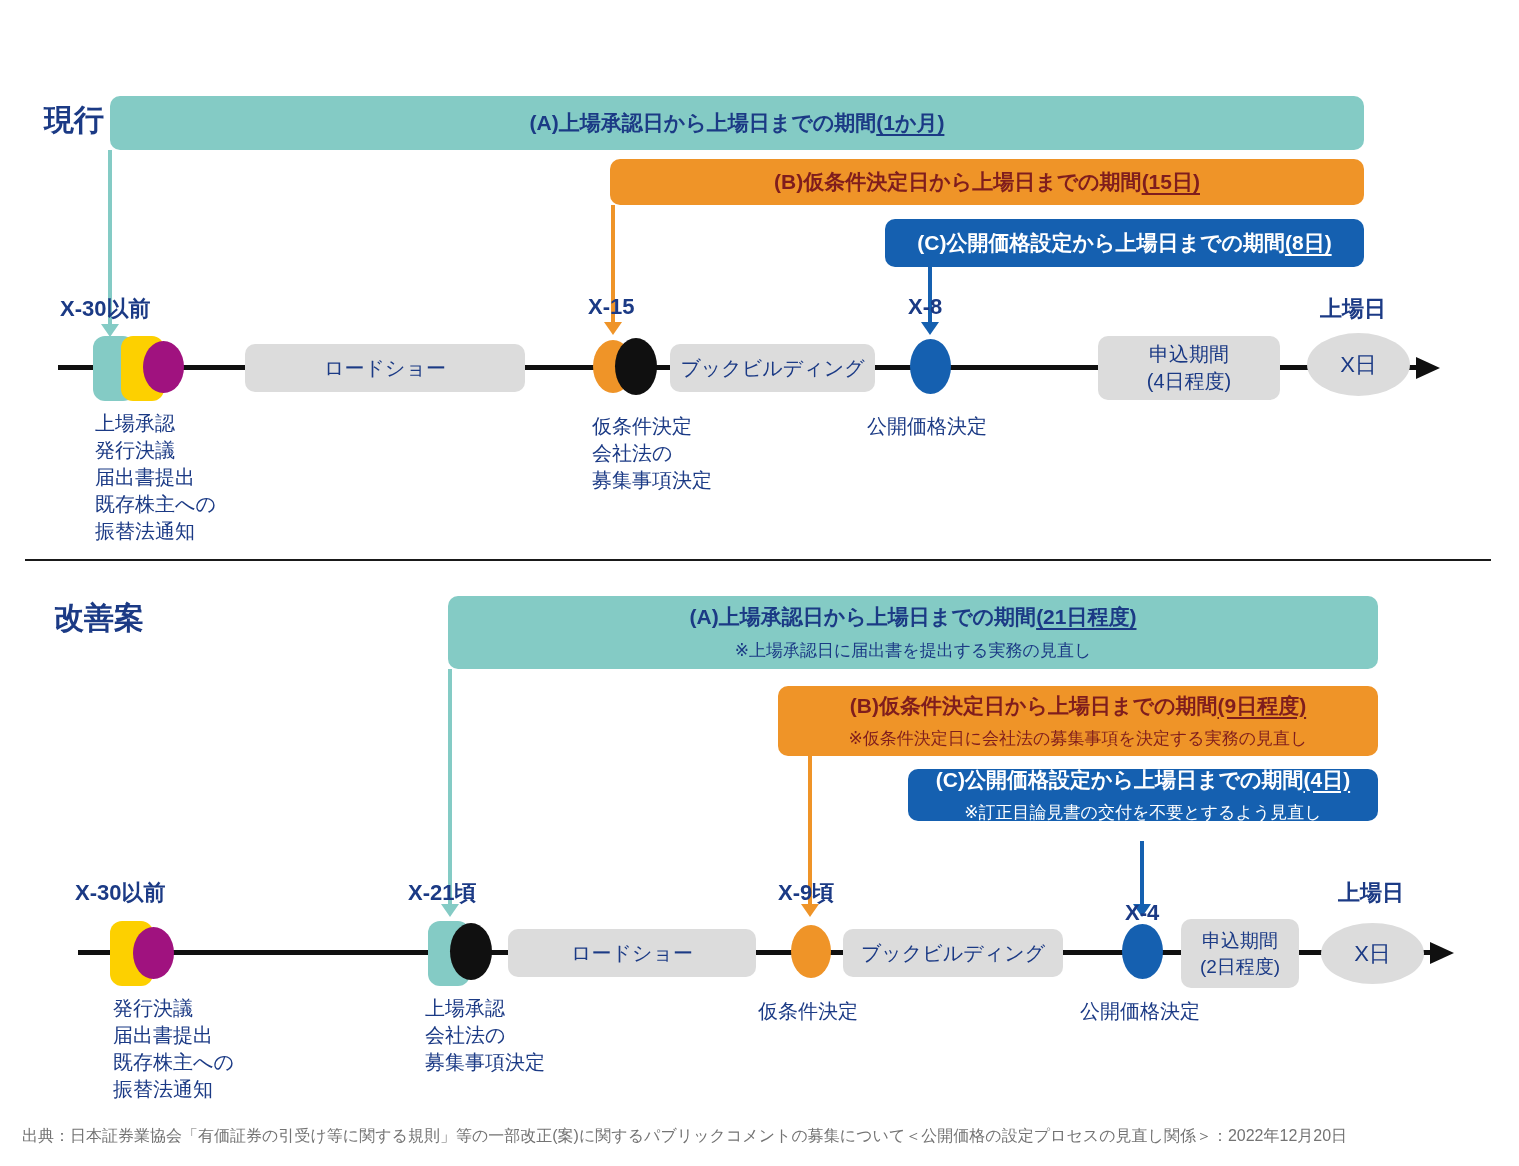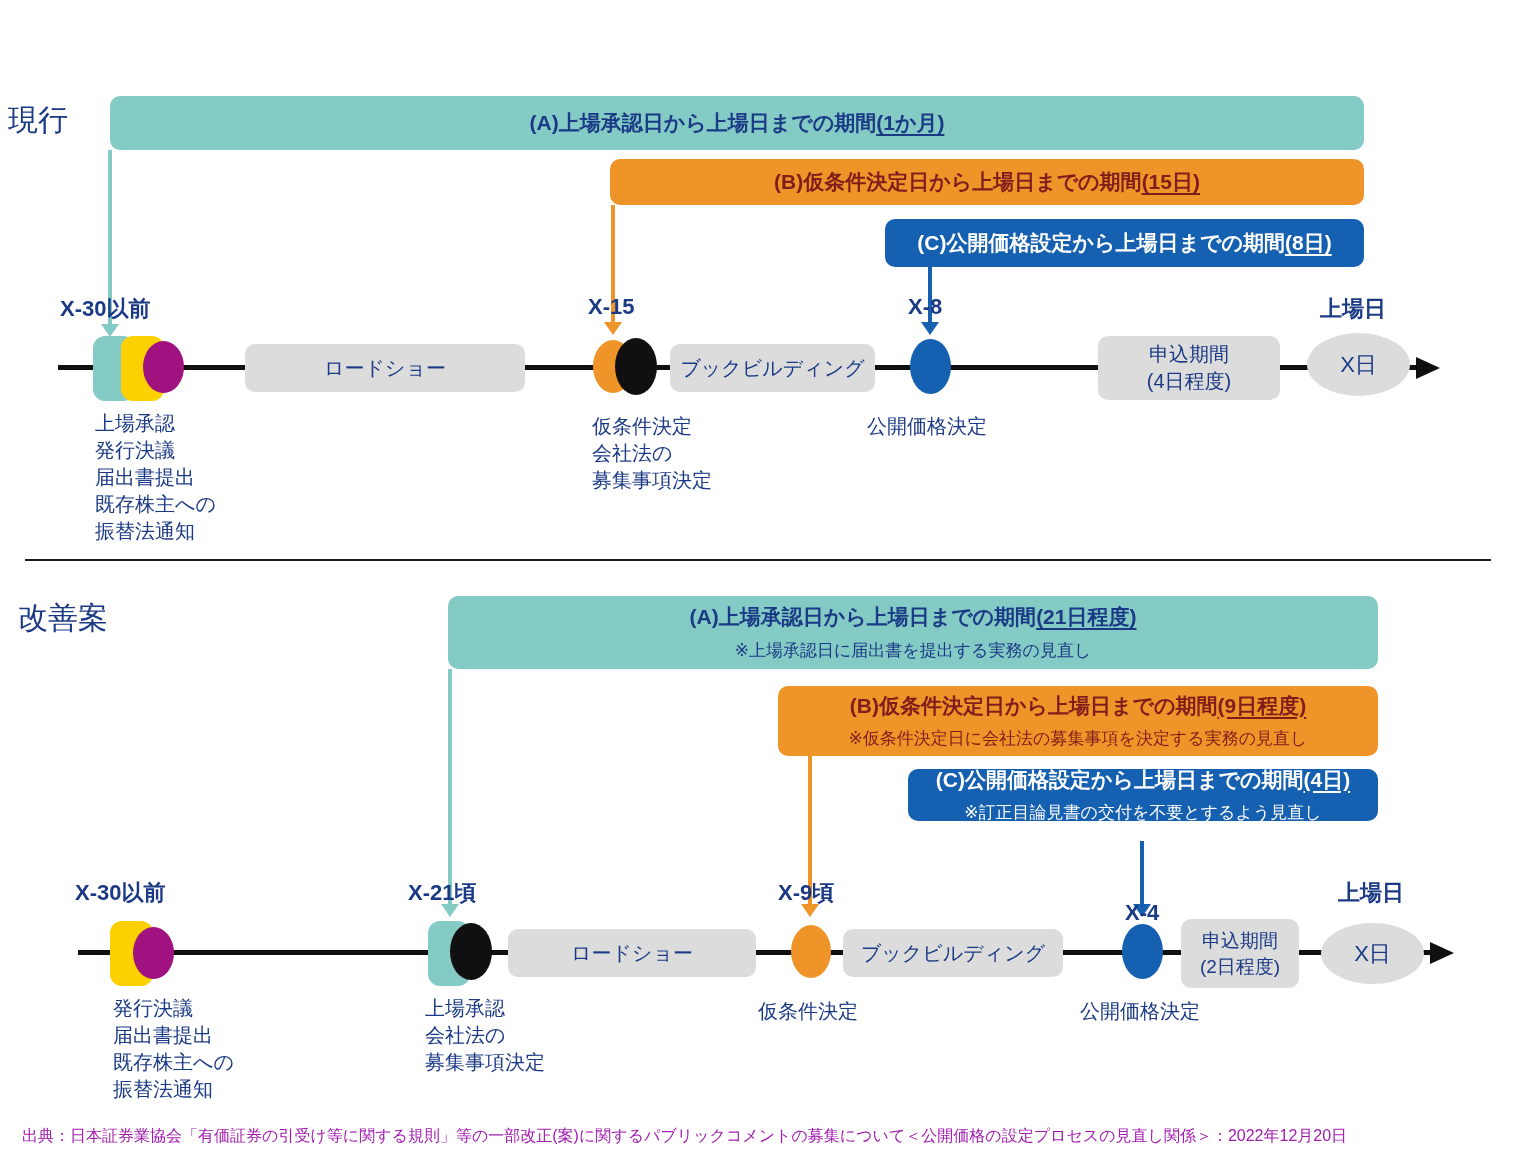--- a/index.html
+++ b/index.html
@@ -13,21 +13,21 @@
     --ink:#101010;
   }
   html,body{margin:0;padding:0;}
   body{
     font-family:"Liberation Sans","DejaVu Sans",sans-serif;
     background:#ffffff;
     color:var(--navy);
   }
   .stage{position:relative;width:1519px;height:1166px;background:#ffffff;overflow:hidden;}
   .abs{position:absolute;}
-  .title{font-size:30px;font-weight:normal;color:var(--navy);}
+  .title{font-size:30px;font-weight:bold;color:var(--navy);margin-left:36px;}
   .banner{
     border-radius:10px;
     display:flex;flex-direction:column;align-items:center;justify-content:center;
     text-align:center;line-height:1.25;
   }
   .banner .h{font-size:21px;font-weight:bold;white-space:nowrap;}
   .banner .n{font-size:17px;font-weight:500;white-space:nowrap;margin-top:9px;}
   .banner.teal{background:var(--teal);color:var(--navy);text-align:right;}
   .banner.orange{background:var(--orange);color:#7f1d1d;}
   .banner.blue{background:var(--blue);color:#ffffff;}
@@ -55,21 +55,21 @@
     background:var(--gray);border-radius:10px;color:var(--navy);
     display:flex;align-items:center;justify-content:center;text-align:center;
     font-size:20px;white-space:pre-line;line-height:1.35;
   }
   .xday{
     background:var(--gray);border-radius:50%;color:var(--navy);
     display:flex;align-items:center;justify-content:center;font-size:22px;
   }
   .notes{font-size:20px;color:var(--navy);white-space:pre-line;line-height:27px;}
   .divider{background:#1a1a1a;height:2px;}
-  .footer{font-size:16px;color:#a21caf;white-space:nowrap;}
+  .footer{font-size:16px;color:#737373;white-space:nowrap;}
 </style>
 </head>
 <body>
 
 <div class="stage">
 
   <div class="abs title" style="left:8px;top:100px;">現行</div>
 
   <div class="abs banner teal" style="left:110px;top:96px;width:1254px;height:54px;">
     <div class="h"><span>(A)上場承認日から上場日までの期間</span><span class="u">(1か月)</span></div>

